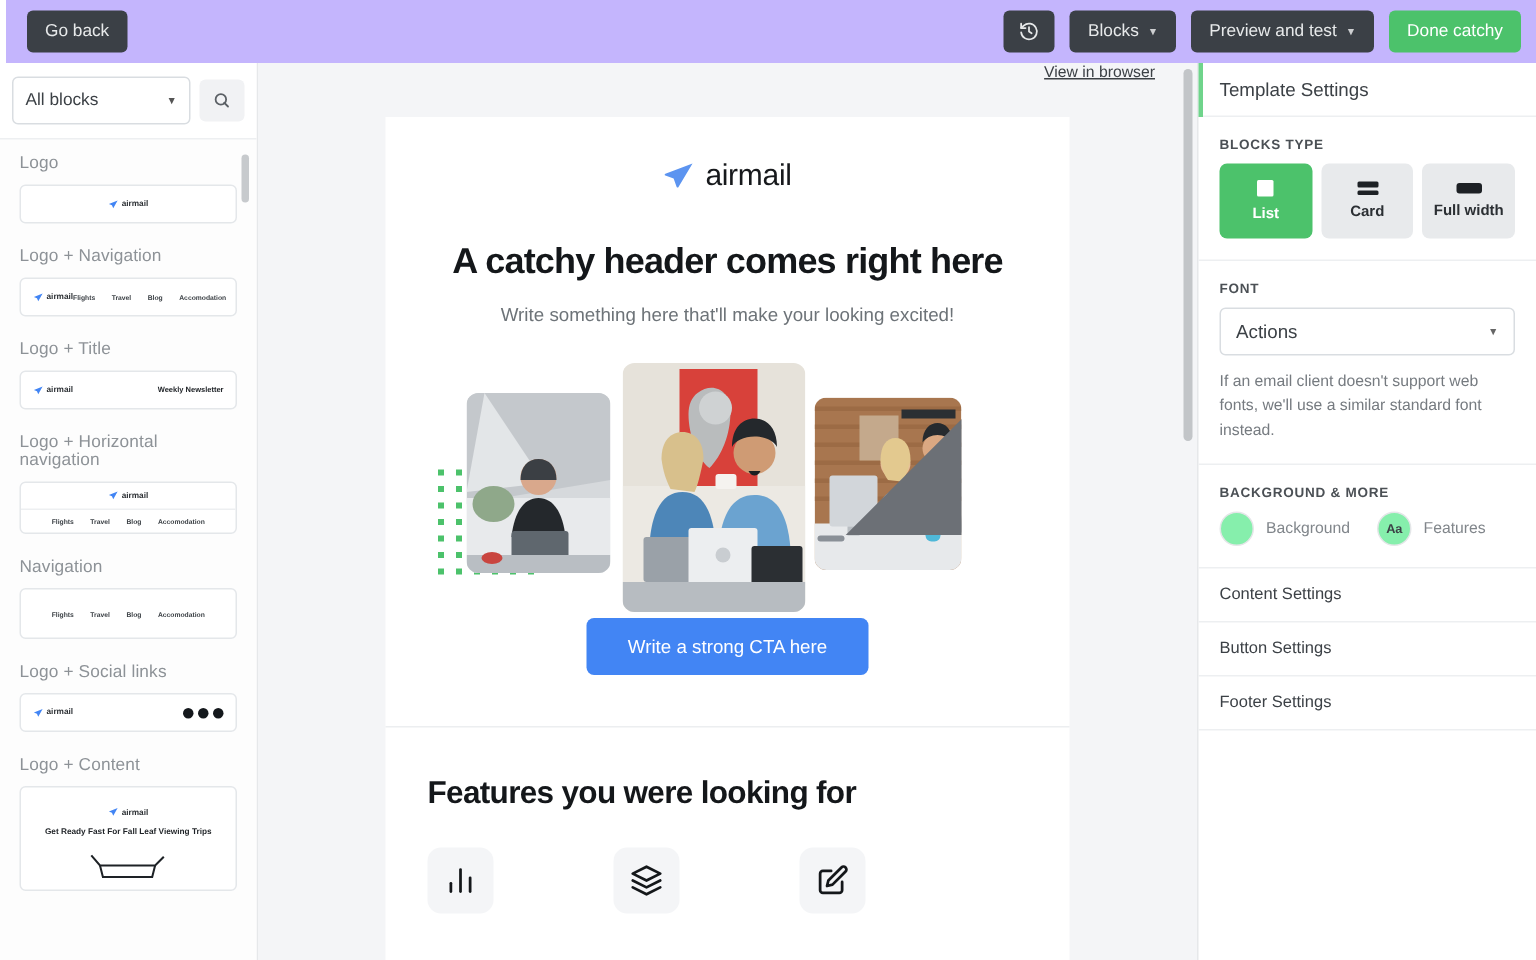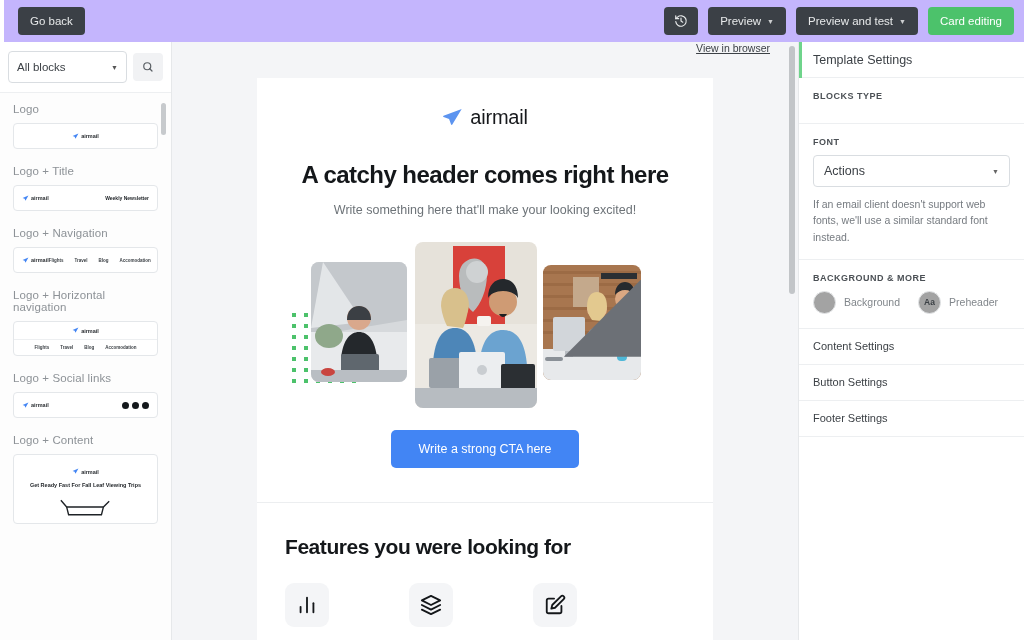--- a/index.html
+++ b/index.html
@@ -123,21 +123,21 @@
   .dots { position: absolute; left: 1px; top: 76px; width: 70px; }
   .dotrow { display: flex; gap: 8px; margin-bottom: 7px; }
   .dot { width: 4px; height: 4px; background: #4cc26b; }
   .ph { position: absolute; border-radius: 8px; overflow: hidden; }
   .ph svg { display: block; width: 100%; height: 100%; }
   .ph-left  { left: 20px;  top: 25px;  width: 96px;  height: 120px; }
   .ph-mid   { left: 124px; top: 5px;   width: 122px; height: 166px; }
   .ph-right { left: 252px; top: 28px;  width: 98px;  height: 115px; }
   .resize-h { position: absolute; right: -11px; bottom: 5px; width: 10px; height: 10px; }
 
-  .cta-wrap { text-align: center; margin-top: 18px; padding-bottom: 34px; }
+  .cta-wrap { text-align: center; padding-bottom: 34px; }
   .cta {
     display: inline-block; background: #4285f4; color: #fff; border: none;
     border-radius: 5px; padding: 12px 28px; font-size: 12.5px; cursor: pointer;
   }
   .divider { height: 1px; background: #eceef0; }
   .features { padding: 32px 28px 0 28px; }
   .feat-h2 {
     font-size: 21px; font-weight: 700; color: #14171a; letter-spacing: -.45px;
   }
   .feat-sub { margin-top: 9px; font-size: 12px; color: #6d7378; }
@@ -186,21 +186,21 @@
 
   .rp-select {
     position: relative; height: 32px; border: 1px solid #d9dde1; border-radius: 4px;
     display: flex; align-items: center; padding: 0 10px; font-size: 12.5px;
     color: #3c4146; cursor: pointer; background: #fff;
   }
   .rp-select .caret2 { position: absolute; right: 10px; font-size: 7px; color: #666; }
   .rp-note { margin-top: 9px; font-size: 10.5px; color: #767b80; line-height: 1.55; }
   .bg-row { display: flex; align-items: center; gap: 8px; margin-top: 2px; }
   .swatch {
-    width: 23px; height: 23px; border-radius: 50%; background: #a3a3a3;
+    width: 23px; height: 23px; border-radius: 50%; background: #86efac;
     border: 1px solid #e4e6e8; cursor: pointer; flex: 0 0 auto;
   }
   .swatch.aa {
     display: flex; align-items: center; justify-content: center;
     font-size: 8.5px; color: #3c4146; font-weight: 600;
   }
   .bg-txt { font-size: 10.5px; color: #81868b; margin-right: 10px; }
   .rp-link {
     height: 36px; display: flex; align-items: center; padding-left: 14px;
     font-size: 11px; color: #3c4146; border-bottom: 1px solid #edeff1; cursor: pointer;
@@ -217,28 +217,28 @@
     </div>
     <div class="tb-right">
       <button class="tbtn icon-only">
         <svg class="hist-icon" viewBox="0 0 24 24" fill="none" stroke="#e7e9ea" stroke-width="2" stroke-linecap="round" stroke-linejoin="round">
           <path d="M3 3v5h5"></path>
           <path d="M3.05 13A9 9 0 1 0 6 5.3L3 8"></path>
           <path d="M12 7v5l3 2"></path>
         </svg>
       </button>
       <button class="tbtn">
-        <span>Preview</span>
+        <span>Blocks</span>
         <span class="caret">▼</span>
       </button>
       <button class="tbtn">
         <span>Preview and test</span>
         <span class="caret">▼</span>
       </button>
-      <button class="tbtn green">Card editing</button>
+      <button class="tbtn green">Done catchy</button>
     </div>
   </div>
 
   <div class="sidebar">
     <div class="sb-head">
       <div class="sb-select">
         <span>All blocks</span>
         <span class="caret2">▼</span>
       </div>
       <div class="sb-search">
@@ -258,50 +258,50 @@
           <span class="mini-logo">
             <svg class="mini-plane" viewBox="0 0 24 24" fill="#4285f4">
                 <path d="M22 2L2 10l7 3 3 7z"></path>
               </svg>
             <span class="mini-word">airmail</span>
           </span>
         </div>
       </div>
 
       <div class="blk-group">
+        <div class="blk-label">Logo + Navigation</div>
+        <div class="blk-card">
+          <div class="row-between">
+            <span class="mini-logo">
+              <svg class="mini-plane" viewBox="0 0 24 24" fill="#4285f4">
+                  <path d="M22 2L2 10l7 3 3 7z"></path>
+                </svg>
+              <span class="mini-word">airmail</span>
+            </span>
+            <span class="mini-nav">
+              <span>Flights</span>
+              <span>Travel</span>
+              <span>Blog</span>
+              <span>Accomodation</span>
+            </span>
+          </div>
+        </div>
+      </div>
+
+      <div class="blk-group">
         <div class="blk-label">Logo + Title</div>
         <div class="blk-card">
           <div class="row-between">
             <span class="mini-logo">
               <svg class="mini-plane" viewBox="0 0 24 24" fill="#4285f4">
                   <path d="M22 2L2 10l7 3 3 7z"></path>
                 </svg>
               <span class="mini-word">airmail</span>
             </span>
             <span class="mini-title">Weekly Newsletter</span>
-          </div>
-        </div>
-      </div>
-
-      <div class="blk-group">
-        <div class="blk-label">Logo + Navigation</div>
-        <div class="blk-card">
-          <div class="row-between">
-            <span class="mini-logo">
-              <svg class="mini-plane" viewBox="0 0 24 24" fill="#4285f4">
-                  <path d="M22 2L2 10l7 3 3 7z"></path>
-                </svg>
-              <span class="mini-word">airmail</span>
-            </span>
-            <span class="mini-nav">
-              <span>Flights</span>
-              <span>Travel</span>
-              <span>Blog</span>
-              <span>Accomodation</span>
-            </span>
           </div>
         </div>
       </div>
 
       <div class="blk-group">
         <div class="blk-label">Logo + Horizontal navigation</div>
         <div class="blk-card stacked">
           <div class="stack-row">
             <span class="mini-logo">
               <svg class="mini-plane" viewBox="0 0 24 24" fill="#4285f4">
@@ -314,20 +314,31 @@
             <span class="mini-nav">
               <span>Flights</span>
               <span>Travel</span>
               <span>Blog</span>
               <span>Accomodation</span>
             </span>
           </div>
         </div>
       </div>
 
+      <div class="blk-group">
+        <div class="blk-label">Navigation</div>
+        <div class="blk-card" style="min-height:34px;">
+          <span class="mini-nav">
+            <span>Flights</span>
+            <span>Travel</span>
+            <span>Blog</span>
+            <span>Accomodation</span>
+          </span>
+        </div>
+      </div>
 
       <div class="blk-group">
         <div class="blk-label">Logo + Social links</div>
         <div class="blk-card">
           <div class="row-between">
             <span class="mini-logo">
               <svg class="mini-plane" viewBox="0 0 24 24" fill="#4285f4">
                   <path d="M22 2L2 10l7 3 3 7z"></path>
                 </svg>
               <span class="mini-word">airmail</span>
@@ -535,38 +546,55 @@
   <div class="canvas-scroll"></div>
 
   <div class="rpanel">
     <div class="rp-title">
       <span class="rp-accent"></span>
       <span>Template Settings</span>
     </div>
 
     <div class="rp-sec">
       <div class="rp-lbl">Blocks type</div>
+      <div class="bt-row">
+        <div class="bt active">
+          <span class="ico-list"></span>
+          <span class="bt-label">List</span>
+        </div>
+        <div class="bt">
+          <span class="ico-card">
+              <i></i>
+              <i></i>
+            </span>
+          <span class="bt-label">Card</span>
+        </div>
+        <div class="bt">
+          <span class="ico-full"></span>
+          <span class="bt-label">Full width</span>
+        </div>
+      </div>
     </div>
 
     <div class="rp-sec">
       <div class="rp-lbl">Font</div>
       <div class="rp-select">
         <span>Actions</span>
         <span class="caret2">▼</span>
       </div>
       <div class="rp-note">If an email client doesn't support web fonts, we'll use a similar standard font instead.</div>
     </div>
 
     <div class="rp-sec">
       <div class="rp-lbl">Background &amp; more</div>
       <div class="bg-row">
         <span class="swatch"></span>
         <span class="bg-txt">Background</span>
         <span class="swatch aa">Aa</span>
-        <span class="bg-txt">Preheader</span>
+        <span class="bg-txt">Features</span>
       </div>
     </div>
 
     <div class="rp-link">Content Settings</div>
     <div class="rp-link">Button Settings</div>
     <div class="rp-link">Footer Settings</div>
   </div>
 
 </div>
 

